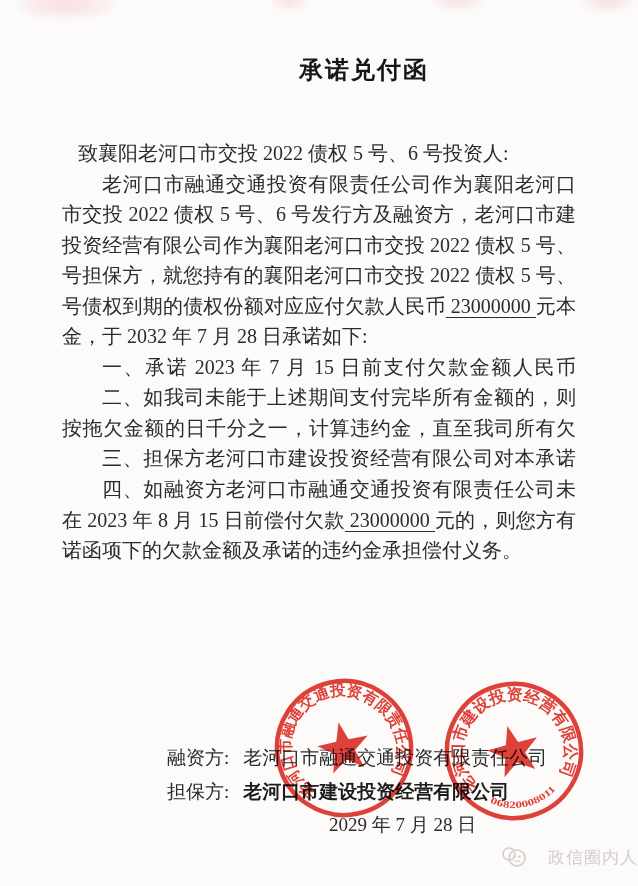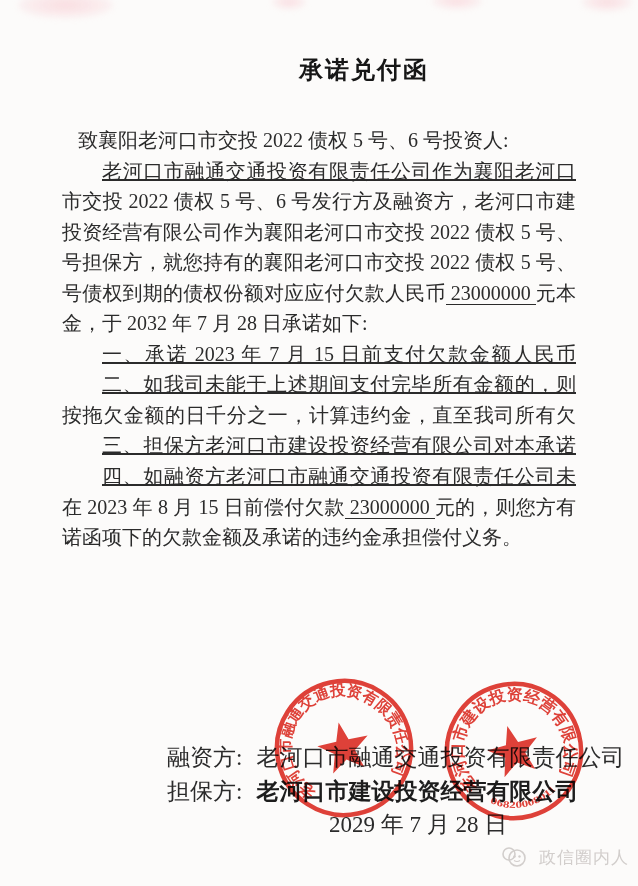--- a/index.html
+++ b/index.html
@@ -19,54 +19,54 @@
   .sm2{left:272px;top:-5px;width:34px;height:14px;}
   .sm3{left:432px;top:-7px;width:50px;height:16px;}
   .sm4{left:582px;top:-7px;width:50px;height:18px;}
 
   .title{
     position:absolute;left:0;top:54px;width:100%;
     margin:0;text-align:center;
     font-size:24px;font-weight:bold;letter-spacing:2px;color:#161616;padding-left:45px;
   }
   .body{
-    position:absolute;left:62px;top:125px;width:514px;
+    position:absolute;left:62px;top:138px;width:514px;
     font-size:20px;
   }
   .line{height:30.55px;line-height:30.55px;white-space:nowrap;}
   .l-fill{white-space:normal;text-align:justify;text-align-last:justify;overflow:hidden;}
   .l-indent{padding-left:40px;}
-  .l-fill.l-indent{text-indent:0;text-decoration:underline;}
+  .l-fill.l-indent{text-indent:0;}
   .l-salu{padding-left:16px;}
   .amount{
     border-bottom:1.5px solid #2b2b2b;
     padding:0 5px;
   }
   .sign{
     position:absolute;left:167px;top:741px;
-    font-size:23px;
+    font-size:19px;
   }
   .sig-row{height:33.5px;line-height:33.5px;white-space:nowrap;}
   .sig-label{margin-right:14px;}
   .sig-name.bold{font-weight:bold;color:#1d1d1d;}
   .sig-date{height:33.5px;line-height:33.5px;padding-left:162px;white-space:nowrap;}
 
   .seal{
     position:absolute;
     opacity:.88;
     mix-blend-mode:multiply;
     pointer-events:none;
   }
   .seal-left{left:269px;top:673px;transform:rotate(-12deg);}
   .seal-right{left:439px;top:676px;transform:rotate(-15deg);}
   .seal text{font-family:"Liberation Serif","DejaVu Serif",serif;font-weight:bold;}
 
   .watermark{
     position:absolute;left:500px;top:845px;
-    display:flex;align-items:center;gap:9px;
+    display:flex;align-items:center;gap:18px;
     color:#d2cecc;font-size:17px;letter-spacing:1px;
     font-family:"Liberation Sans","DejaVu Sans",sans-serif;
   }
   .watermark svg{display:block;}
 </style>
 </head>
 <body>
 
 <div class="page">
 

